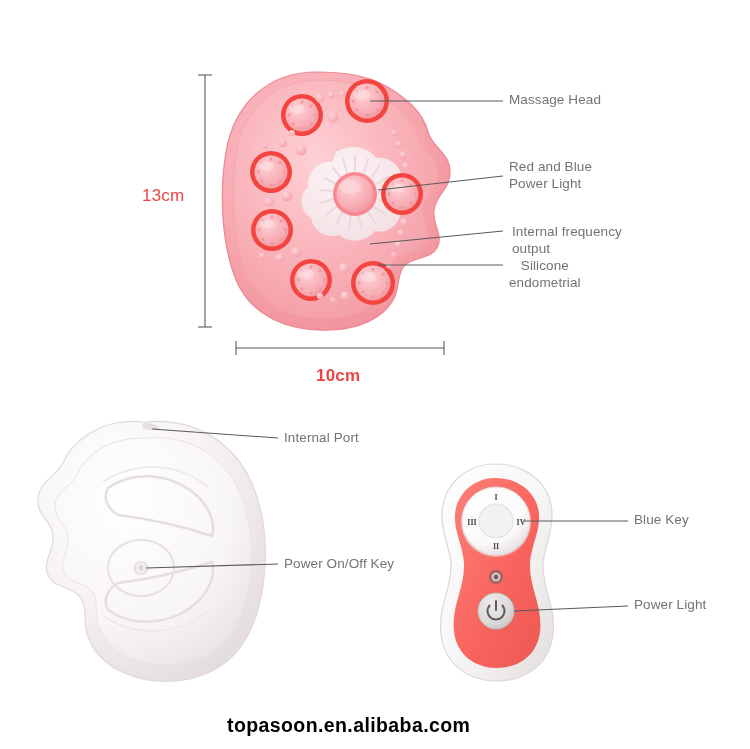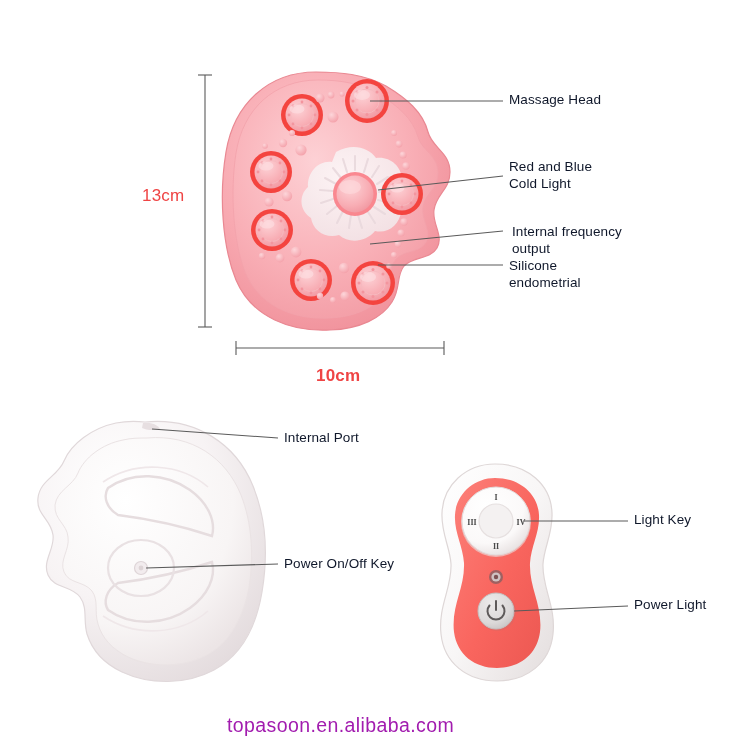--- a/index.html
+++ b/index.html
@@ -25,41 +25,42 @@
     position: absolute;
     left: 0; top: 0;
     width: 750px;
     height: 749px;
     display: block;
   }
   .label {
     position: absolute;
     font-size: 13.5px;
     line-height: 16.5px;
-    color: #0f172a;
+    color: #737373;
     letter-spacing: 0.1px;
     white-space: pre-line;
   }
   .dim-label {
     position: absolute;
     font-size: 17px;
     color: #ef4444;
     letter-spacing: 0.2px;
   }
   .watermark {
     position: absolute;
     font-size: 19.5px;
-    color: #a21caf;
+    color: #000000;
     letter-spacing: 0.4px;
     white-space: nowrap;
+    font-weight: bold;
   }
   .lbl-massage-head { left: 509px; top: 92px; }
   .lbl-cold-light   { left: 509px; top: 159px; }
   .lbl-freq         { left: 512px; top: 224px; }
-  .lbl-silicone     { left: 509px; top: 258px; }
+  .lbl-silicone     { left: 509px; top: 258px; text-align: center; }
   .lbl-charging     { left: 284px; top: 430px; }
   .lbl-poweronoff   { left: 284px; top: 556px; }
   .lbl-mode         { left: 634px; top: 512px; }
   .lbl-powerswitch  { left: 634px; top: 597px; }
   .dim-13cm { left: 142px; top: 186px; }
   .dim-10cm { left: 316px; top: 366px; font-weight: bold; }
   .wm { left: 227px; top: 714px; }
 </style>
 </head>
 <body>
@@ -448,27 +449,27 @@
 
       <g stroke="#5a5a5a" stroke-width="1.1" fill="none">
         <line x1="523" y1="521" x2="628" y2="521"></line>
         <line x1="514" y1="611" x2="628" y2="606"></line>
       </g>
     </g>
   </svg>
 
   <div class="label lbl-massage-head">Massage Head</div>
   <div class="label lbl-cold-light">Red and Blue
-Cold Light</div>
+Power Light</div>
   <div class="label lbl-freq">Internal frequency
 output</div>
   <div class="label lbl-silicone">Silicone
 endometrial</div>
   <div class="label lbl-charging">Internal Port</div>
   <div class="label lbl-poweronoff">Power On/Off Key</div>
-  <div class="label lbl-mode">Light Key</div>
+  <div class="label lbl-mode">Blue Key</div>
   <div class="label lbl-powerswitch">Power Light</div>
 
   <div class="dim-label dim-13cm">13cm</div>
   <div class="dim-label dim-10cm">10cm</div>
 
   <div class="watermark wm">topasoon.en.alibaba.com</div>
 </div>
 
 </body></html>

